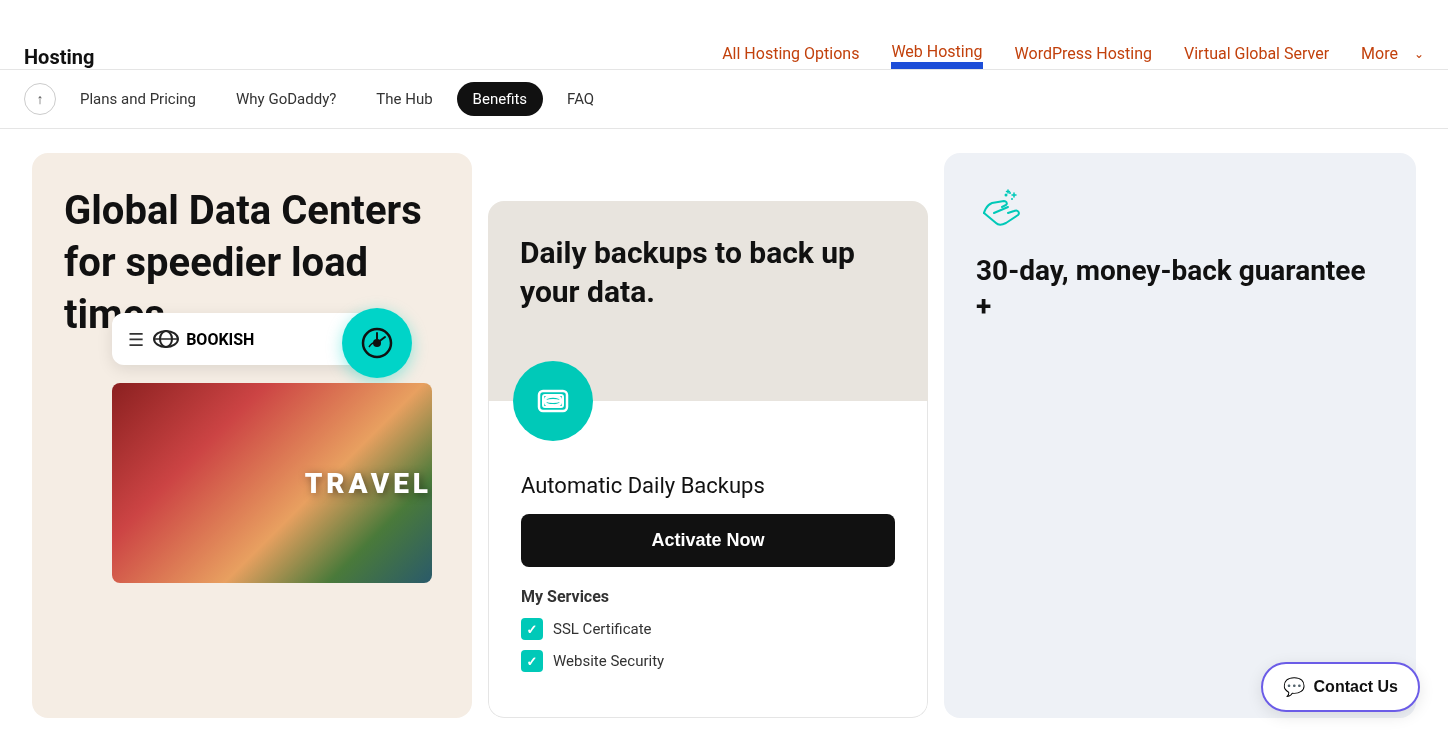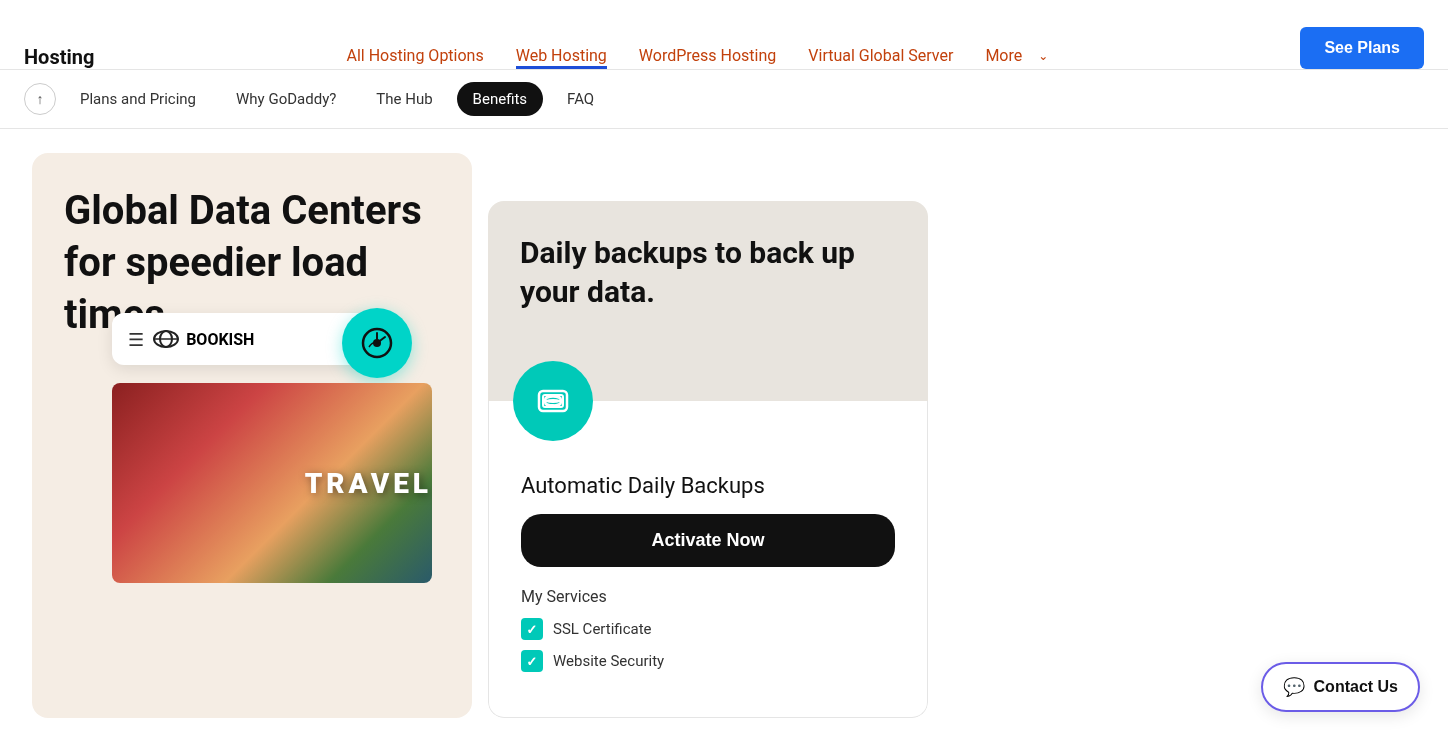--- a/index.html
+++ b/index.html
@@ -10,21 +10,21 @@
       display: flex; align-items: flex-end; justify-content: space-between;
       padding: 0 24px; height: 70px; border-bottom: 1px solid #e5e5e5;
       background: #fff;
     }
     .nav-logo { font-size: 20px; font-weight: 700; color: #111; }
     .nav-links { display: flex; align-items: center; gap: 32px; }
     .nav-link {
       font-size: 16px; color: #c2410c; text-decoration: none; cursor: pointer;
       padding-bottom: 4px; white-space: nowrap;
     }
-    .nav-link.active { border-bottom: 3px solid #1d4ed8; padding-bottom: 1px; }
+    .nav-link.active { border-bottom: 7px solid #1d4ed8; padding-bottom: 1px; }
     .nav-link-more { display: flex; align-items: center; gap: 16px; }
     .chevron { font-size: 12px; }
     .see-plans-btn {
       background: #1b6ef3; color: #fff; border: none; border-radius: 6px;
       padding: 12px 24px; font-size: 16px; font-weight: 600; cursor: pointer;
     }
 
     
     .sub-nav {
       display: flex; align-items: center; gap: 8px;
@@ -102,24 +102,24 @@
 
     .backup-icon-circle {
       width: 80px; height: 80px; background: #00c9b8; border-radius: 50%;
       display: flex; align-items: center; justify-content: center;
       position: absolute; top: -40px; left: 24px;
     }
 
     .card-2-subtitle { font-size: 22px; font-weight: 400; color: #111; margin-top: 48px; margin-bottom: 16px; }
     .activate-btn {
       width: 100%; background: #111; color: #fff; border: none;
-      border-radius: 20px; padding: 16px; font-size: 18px; font-weight: 600;
+      border-radius: 8px; padding: 16px; font-size: 18px; font-weight: 600;
       cursor: pointer; margin-bottom: 20px;
     }
-    .my-services-title { font-size: 16px; font-weight: 400; color: #333; margin-bottom: 12px; }
+    .my-services-title { font-size: 16px; font-weight: 700; color: #333; margin-bottom: 12px; }
     .service-item { display: flex; align-items: center; gap: 10px; margin-bottom: 10px; }
     .check-box {
       width: 22px; height: 22px; background: #00c9b8; border-radius: 4px;
       display: flex; align-items: center; justify-content: center; flex-shrink: 0;
     }
     .check-mark { color: #fff; font-size: 13px; font-weight: 700; }
     .service-label { font-size: 15px; color: #333; }
 
     
     .card-3 {
@@ -154,21 +154,20 @@
   <div class="nav-links">
     <a class="nav-link">All Hosting Options</a>
     <a class="nav-link active">Web Hosting</a>
     <a class="nav-link">WordPress Hosting</a>
     <a class="nav-link">Virtual Global Server</a>
     <a class="nav-link nav-link-more">
       <span>More</span>
       <span class="chevron">⌄</span>
     </a>
   </div>
-  <button class="see-plans-btn">See Plans</button>
 </nav>
 
 <div class="sub-nav">
   <div class="sub-nav-up">↑</div>
   <span class="sub-nav-item">Plans and Pricing</span>
   <span class="sub-nav-item">Why GoDaddy?</span>
   <span class="sub-nav-item">The Hub</span>
   <span class="sub-nav-item active">Benefits</span>
   <span class="sub-nav-item">FAQ</span>
 </div>
@@ -239,19 +238,37 @@
       </div>
       <div class="service-item">
         <div class="check-box">
           <span class="check-mark">✓</span>
         </div>
         <span class="service-label">Website Security</span>
       </div>
     </div>
   </div>
 
+  <div class="card-3">
+    <div class="hand-icon">
+      <svg class="hand-svg" viewBox="0 0 48 48" fill="none">
+
+        <path d="M8 28 C8 28 10 20 16 18 L28 16 C30 16 32 18 30 20 L26 22" stroke="#00c9b8" stroke-width="2" fill="none" stroke-linecap="round"></path>
+        <path d="M8 28 L20 38 C22 40 26 40 30 38 L42 30 C44 28 42 24 38 26 L32 28" stroke="#00c9b8" stroke-width="2" fill="none" stroke-linecap="round"></path>
+        <path d="M18 28 L32 22" stroke="#00c9b8" stroke-width="2" stroke-linecap="round"></path>
+
+        <circle cx="30" cy="10" r="1.5" fill="#00c9b8"></circle>
+        <circle cx="36" cy="14" r="1" fill="#00c9b8"></circle>
+        <circle cx="34" cy="8" r="1" fill="#00c9b8"></circle>
+
+        <path d="M38 8 L38 12 M36 10 L40 10" stroke="#00c9b8" stroke-width="1.5" stroke-linecap="round"></path>
+        <path d="M32 5 L32 8 M30.5 6.5 L33.5 6.5" stroke="#00c9b8" stroke-width="1.5" stroke-linecap="round"></path>
+      </svg>
+    </div>
+    <div class="card-3-title">30-day, money-back guarantee +</div>
+  </div>
 
 </div>
 
 <button class="contact-us-btn">
   <span class="chat-icon">💬</span>
   <span>Contact Us</span>
 </button>
 
 </body></html>

